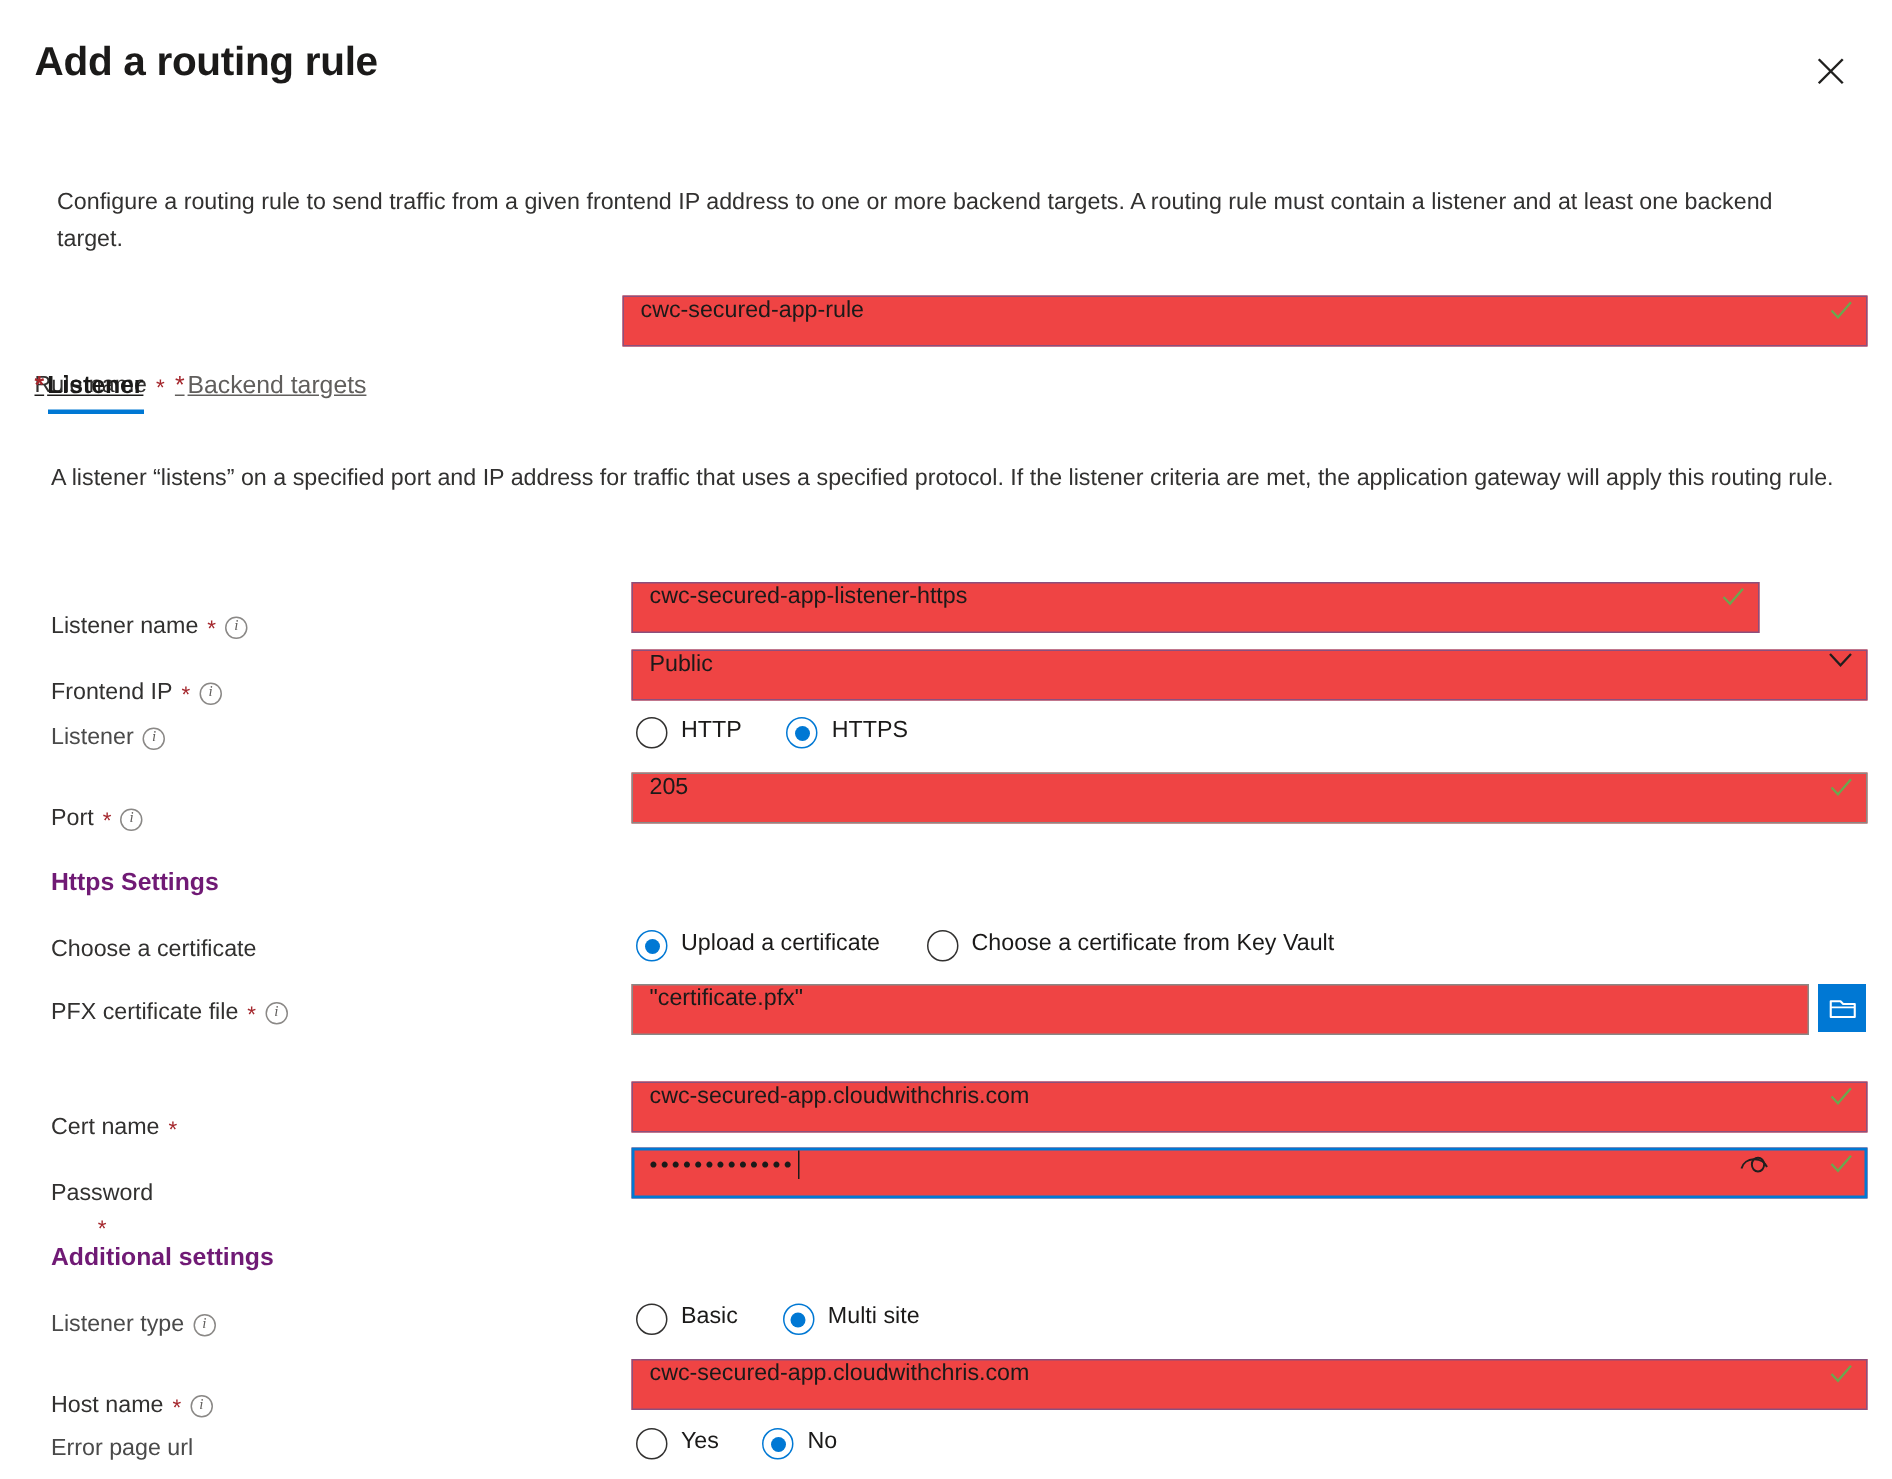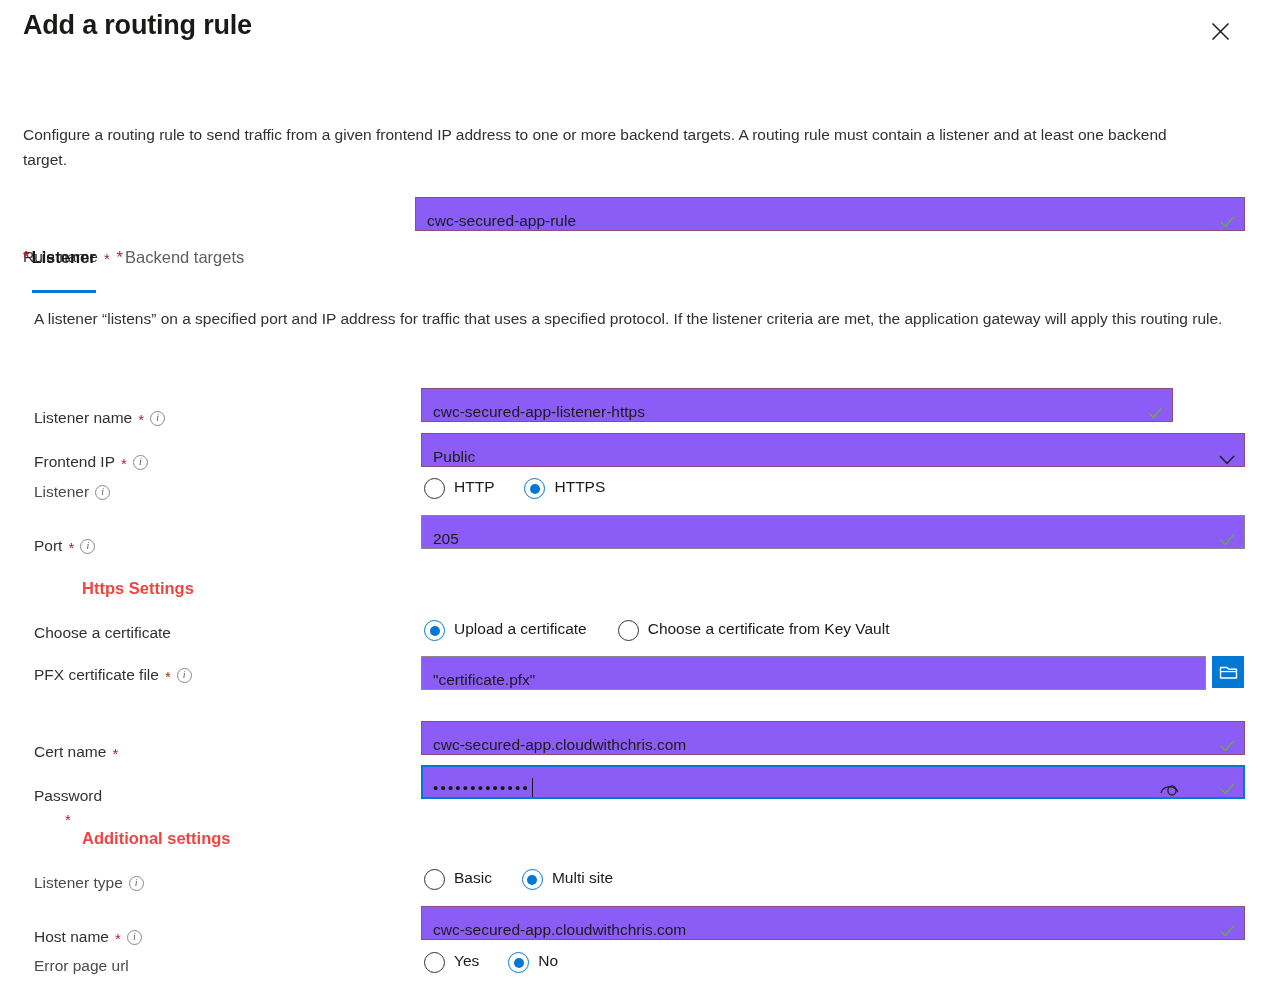--- a/index.html
+++ b/index.html
@@ -10,21 +10,21 @@
     background: #ffffff;
     font-family: "Liberation Sans", sans-serif;
     color: #1b1a19;
     overflow: hidden;
     position: relative;
   }
 
   
   .panel-header {
     position: absolute;
-    left: 0; top: 0;
+    left: 0; top: 16px;
     width: 1261px;
     height: 62px;
   }
   .panel-title {
     position: absolute;
     left: 23px; top: 10px;
     font-size: 27px;
     font-weight: bold;
     letter-spacing: -0.2px;
     color: #1b1a19;
@@ -36,21 +36,21 @@
     width: 30px; height: 30px;
     display: flex; align-items: center; justify-content: center;
     cursor: pointer;
     background: none; border: none; padding: 0;
   }
   .close-btn svg { display: block; }
 
   
   .intro {
     position: absolute;
-    left: 23px; top: 122px;
+    left: 38px; top: 122px;
     width: 1180px;
     font-size: 15.5px;
     line-height: 25px;
     color: #323130;
   }
 
   
   .label {
     position: absolute;
     font-size: 15.5px;
@@ -65,23 +65,22 @@
     color: #a4262c;
     font-size: 15px;
     line-height: 1;
     position: relative;
     top: 1px;
   }
   .section-head {
     position: absolute;
     font-size: 16.5px;
     font-weight: bold;
-    color: #ef4444;
-    white-space: nowrap;
-    margin-left: 48px;
+    color: #701a75;
+    white-space: nowrap;
   }
 
   
   .info-icon {
     width: 15px; height: 15px;
     border: 1px solid #8a8886;
     border-radius: 50%;
     display: inline-flex;
     align-items: center;
     justify-content: center;
@@ -91,24 +90,24 @@
     color: #605e5c;
     line-height: 1;
     cursor: pointer;
     flex: 0 0 auto;
   }
 
   
   .field {
     position: absolute;
     height: 34px;
-    background: #8b5cf6;
+    background: #ef4444;
     border: 1px solid #8a8886;
     display: flex;
-    align-items: flex-end;
+    align-items: flex-start;
     padding: 0 8px 0 11px;
     gap: 32px;
   }
   .field.valid { border-color: #8b4f7d; }
   .field.focused {
     border: 2px solid #0078d4;
     padding: 0 7px 0 10px;
   }
   .field .val {
     font-size: 15.5px;
@@ -195,24 +194,25 @@
   .tabs {
     position: absolute;
     left: 23px; top: 248px;
     display: flex;
     align-items: flex-start;
     gap: 21px;
   }
   .tab {
     position: relative;
     font-size: 16.5px;
-    padding-bottom: 26px;
+    padding-bottom: 9px;
     cursor: pointer;
     white-space: nowrap;
     color: #605e5c;
+    text-decoration: underline;
   }
   .tab .star { color: #a4262c; margin-right: 2px; }
   .tab.active { color: #1b1a19; font-weight: bold; }
   .tab.active::after {
     content: "";
     position: absolute;
     left: 9px; right: 0; bottom: 0;
     height: 3px;
     background: #0078d4;
   }

